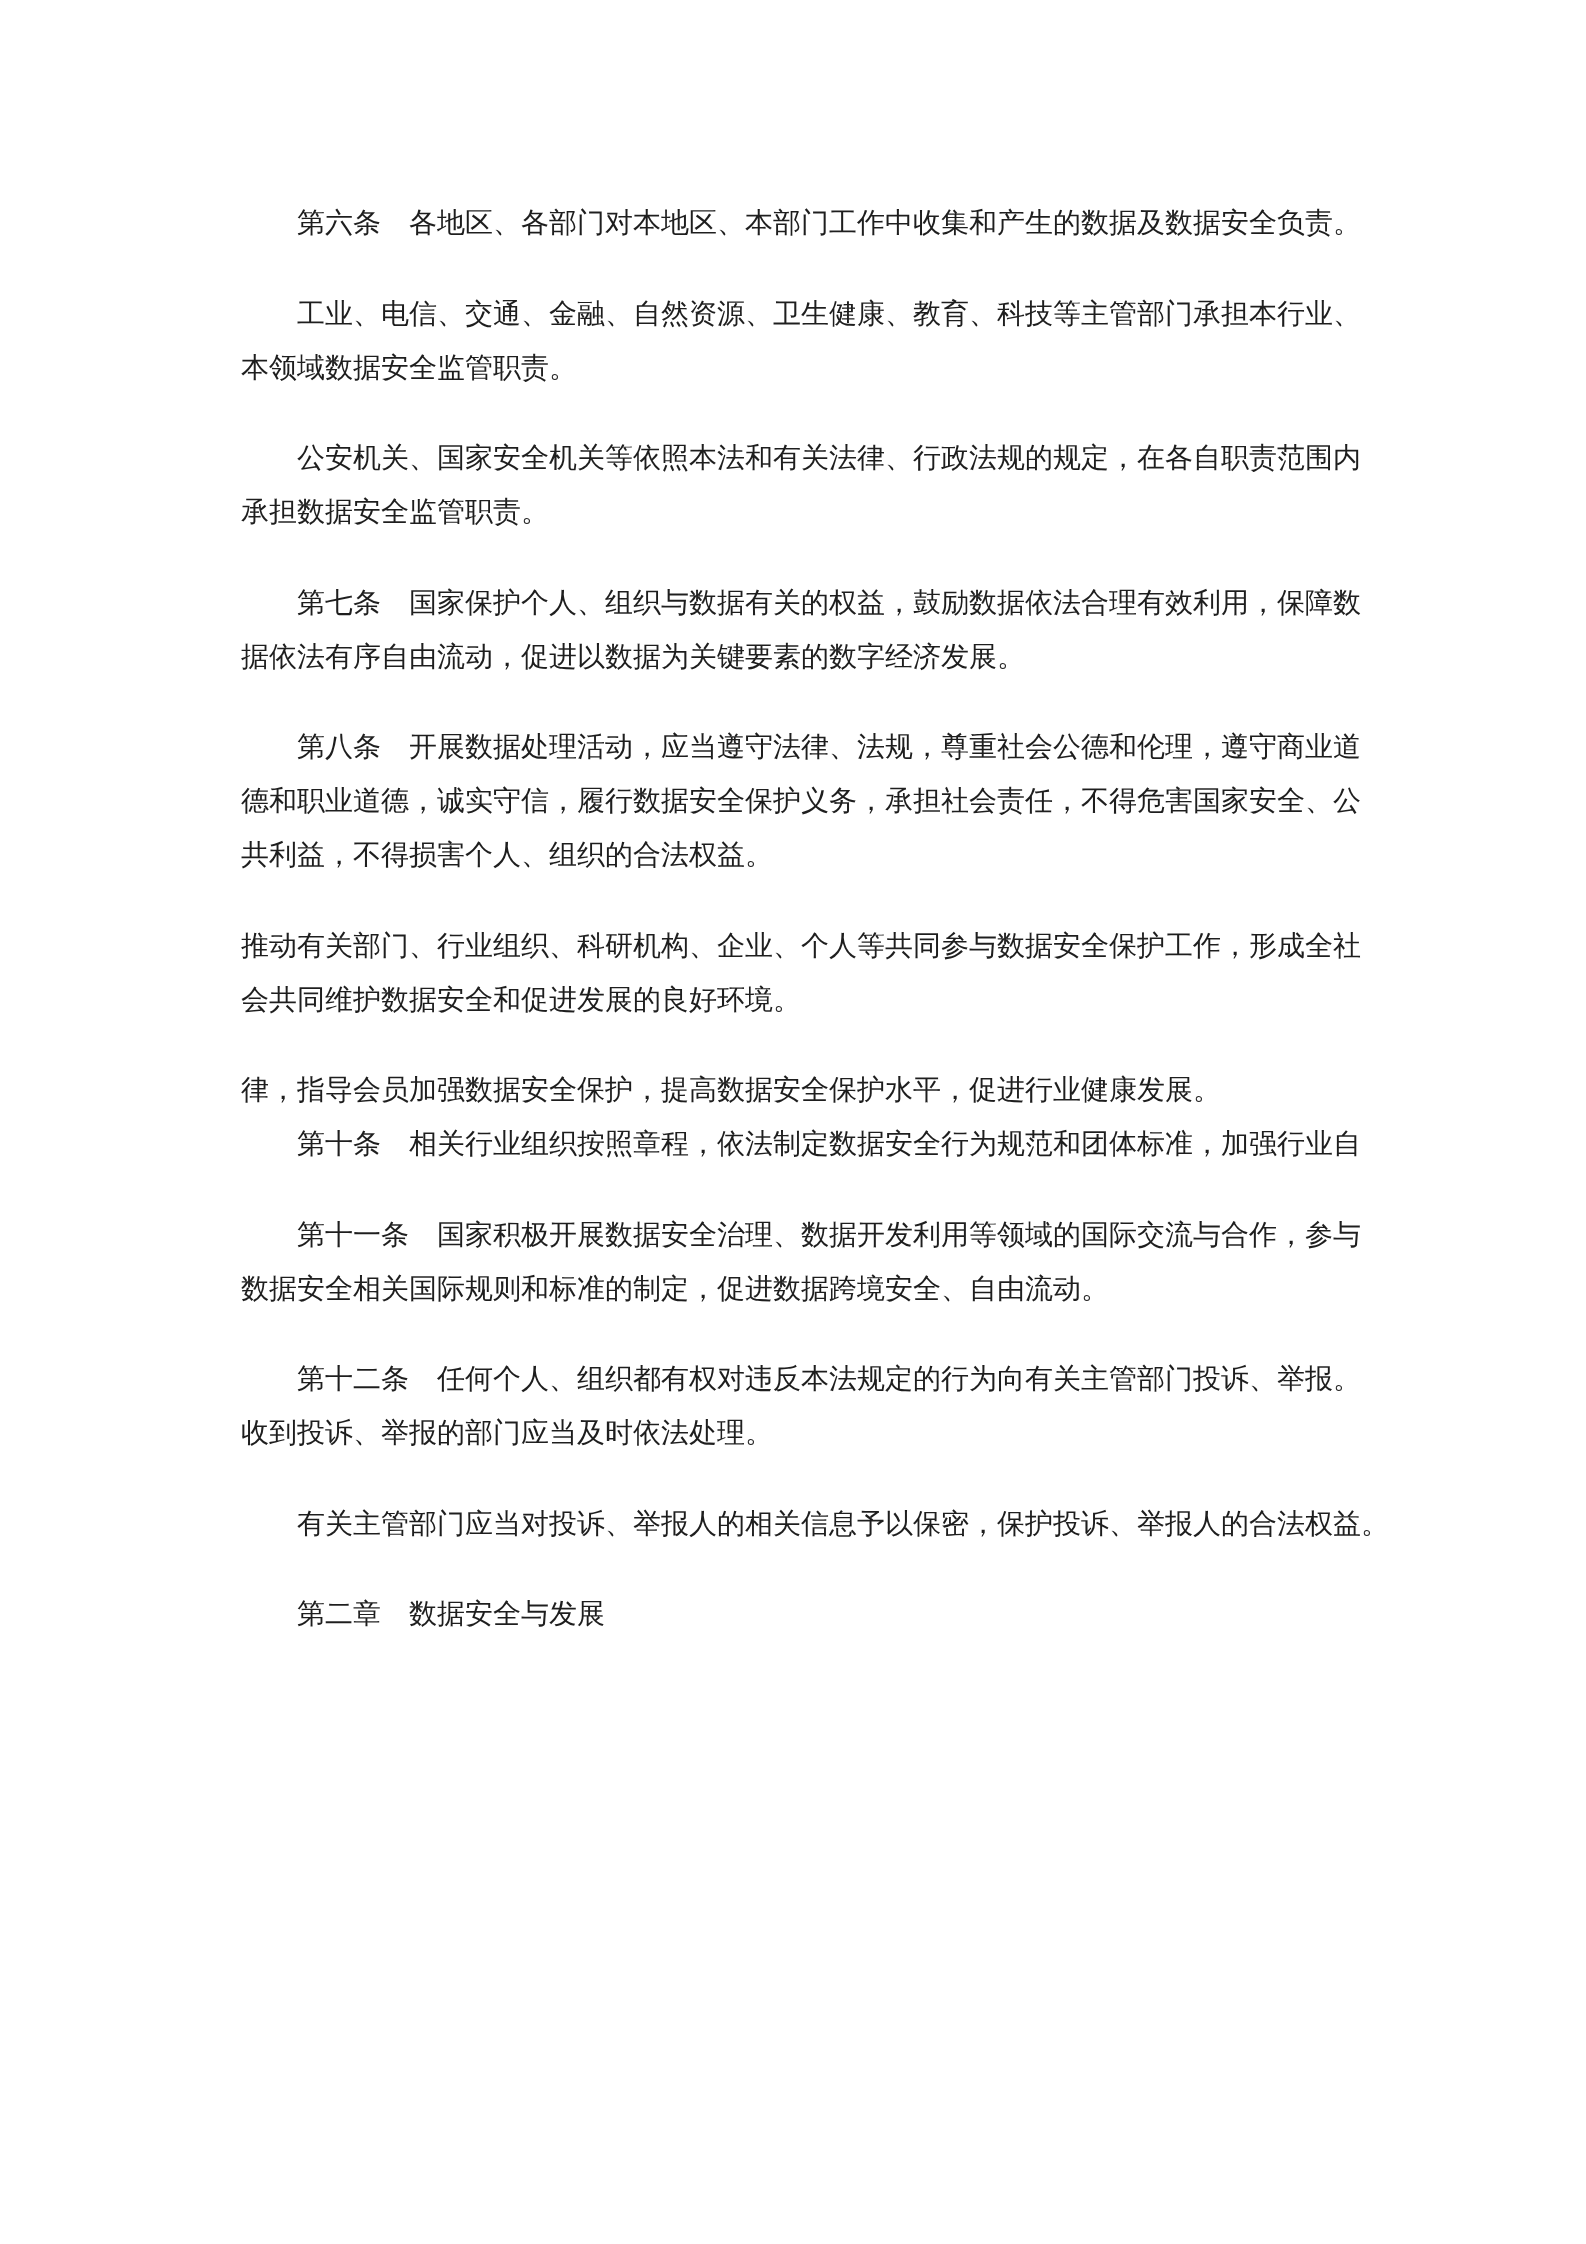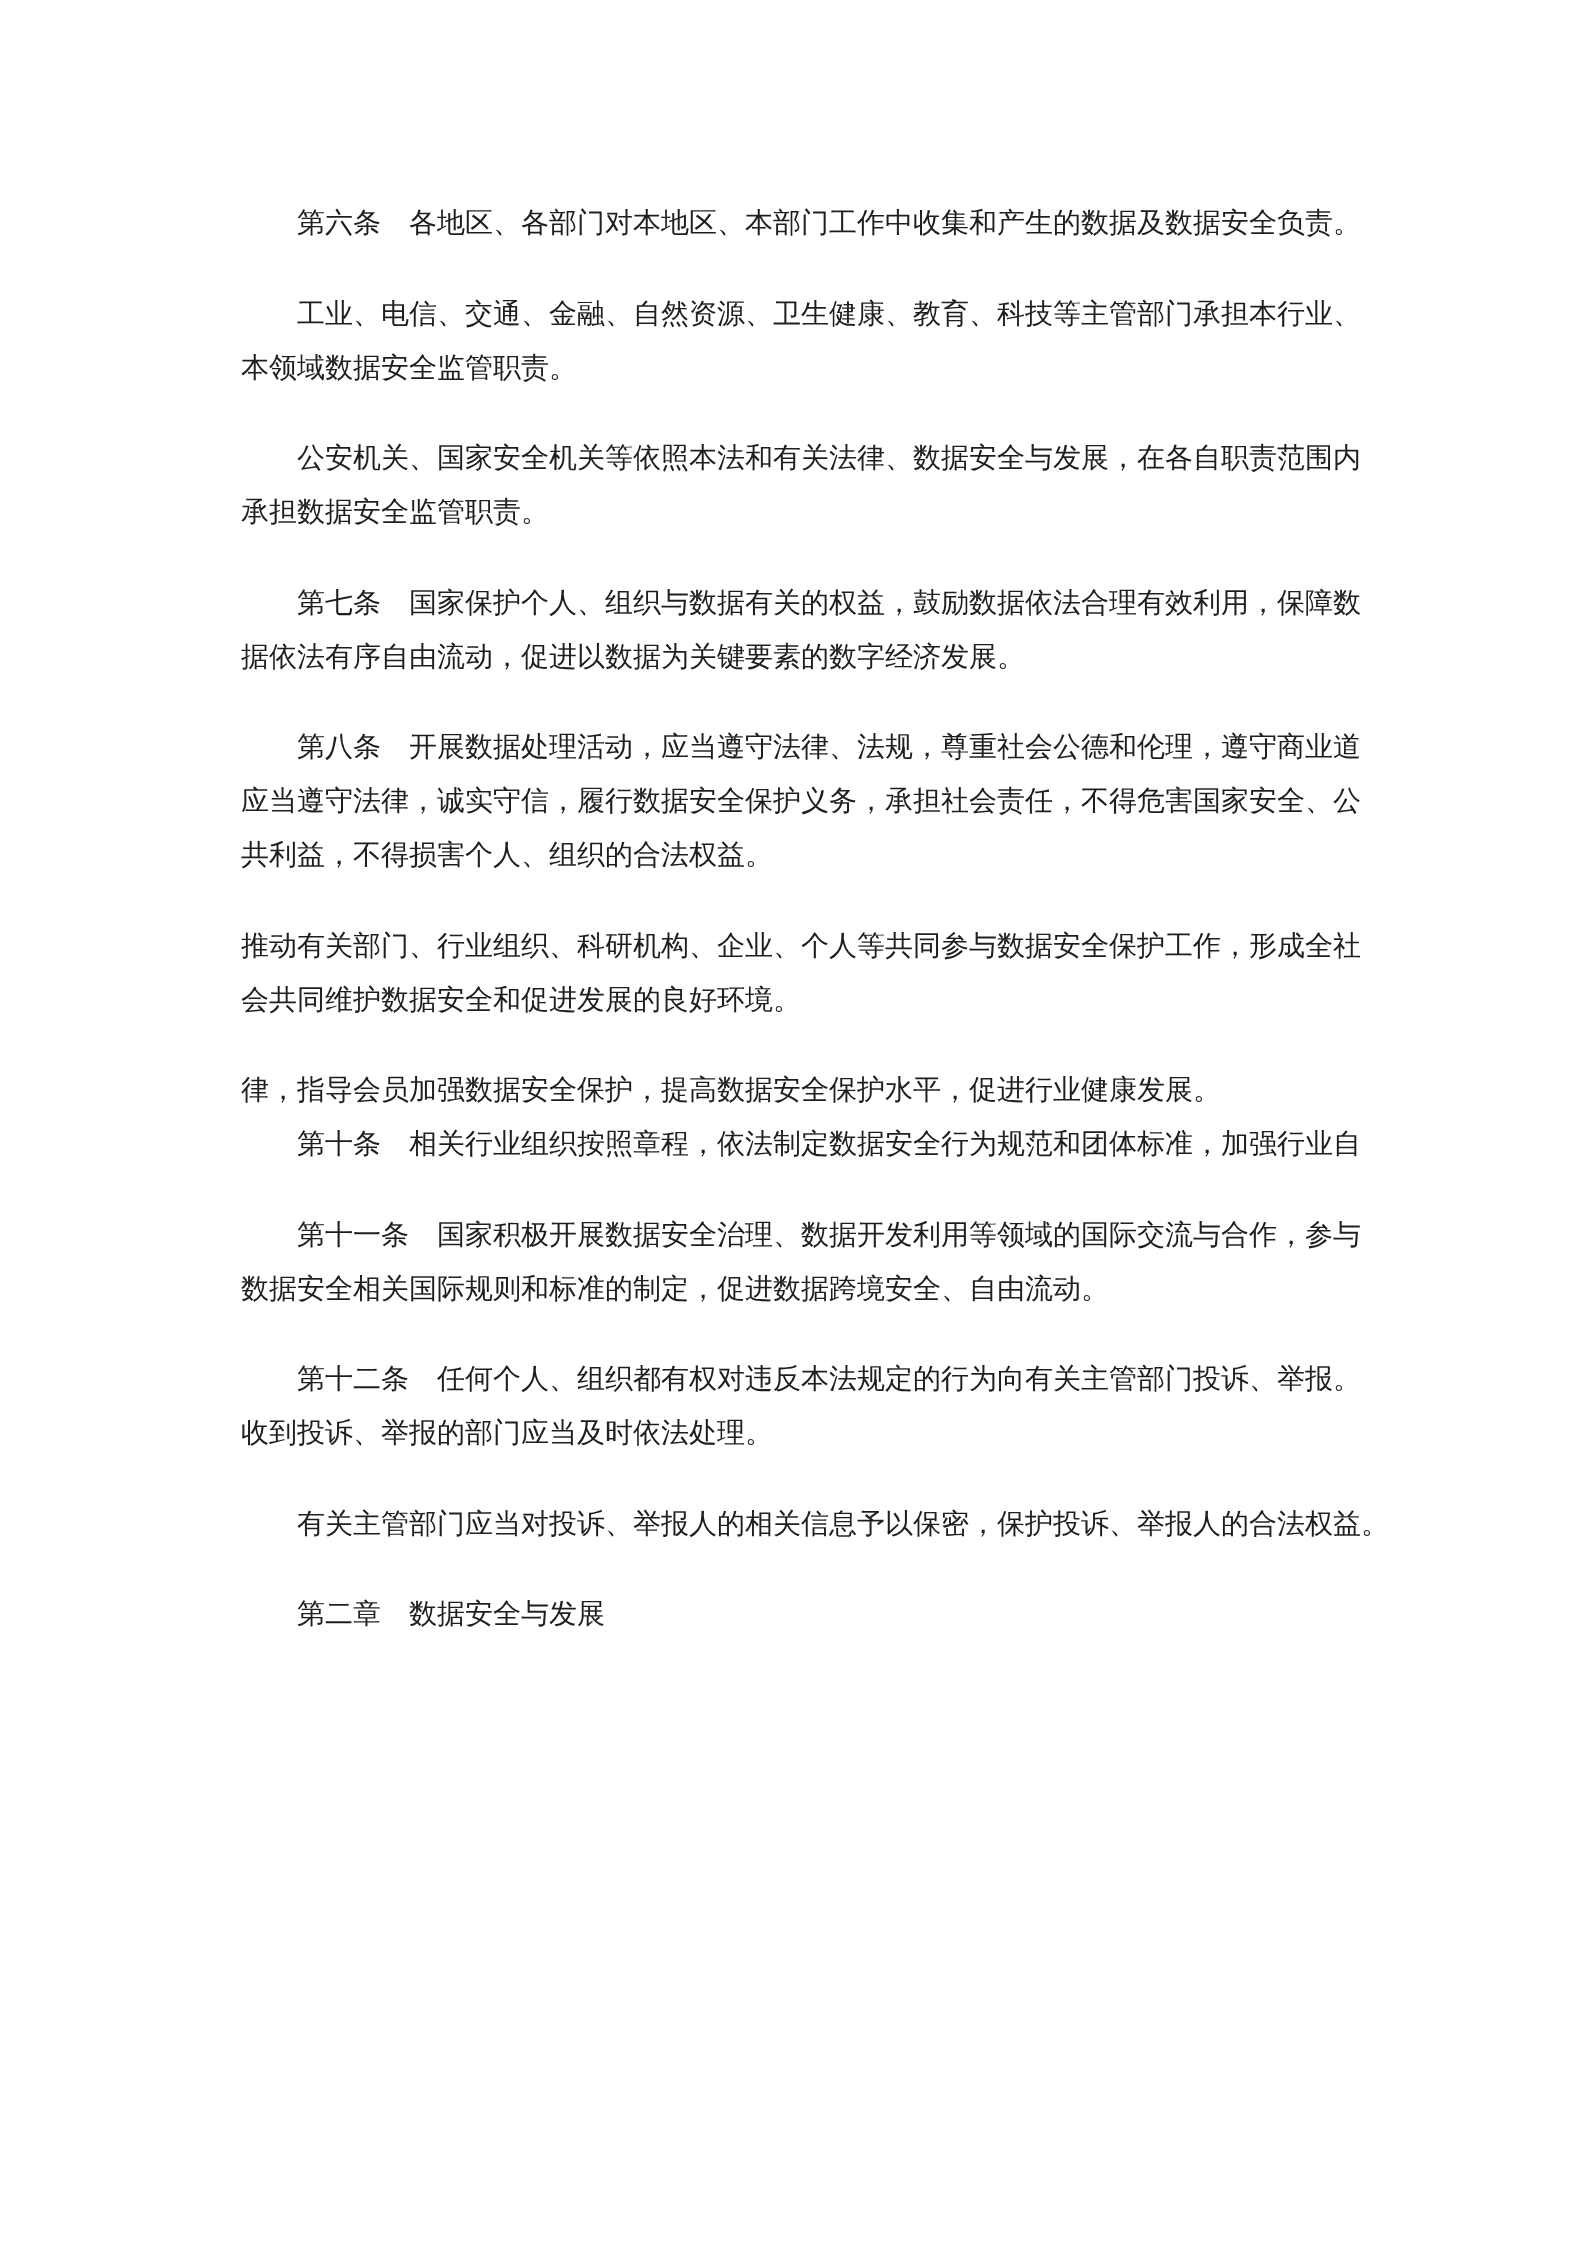--- a/index.html
+++ b/index.html
@@ -62,33 +62,33 @@
     <p class="para">
       <span class="line first last">第六条　各地区、各部门对本地区、本部门工作中收集和产生的数据及数据安全负责。</span>
     </p>
 
     <p class="para">
       <span class="line first">工业、电信、交通、金融、自然资源、卫生健康、教育、科技等主管部门承担本行业、</span>
       <span class="line last">本领域数据安全监管职责。</span>
     </p>
 
     <p class="para">
-      <span class="line first">公安机关、国家安全机关等依照本法和有关法律、数据安全与发展，在各自职责范围内</span>
+      <span class="line first">公安机关、国家安全机关等依照本法和有关法律、行政法规的规定，在各自职责范围内</span>
       <span class="line last">承担数据安全监管职责。</span>
     </p>
 
 
     <p class="para">
       <span class="line first">第七条　国家保护个人、组织与数据有关的权益，鼓励数据依法合理有效利用，保障数</span>
       <span class="line last">据依法有序自由流动，促进以数据为关键要素的数字经济发展。</span>
     </p>
 
     <p class="para">
       <span class="line first">第八条　开展数据处理活动，应当遵守法律、法规，尊重社会公德和伦理，遵守商业道</span>
-      <span class="line">应当遵守法律，诚实守信，履行数据安全保护义务，承担社会责任，不得危害国家安全、公</span>
+      <span class="line">德和职业道德，诚实守信，履行数据安全保护义务，承担社会责任，不得危害国家安全、公</span>
       <span class="line last">共利益，不得损害个人、组织的合法权益。</span>
     </p>
 
     <p class="para">
       <span class="line">推动有关部门、行业组织、科研机构、企业、个人等共同参与数据安全保护工作，形成全社</span>
       <span class="line last">会共同维护数据安全和促进发展的良好环境。</span>
     </p>
 
     <p class="para">
       <span class="line last">律，指导会员加强数据安全保护，提高数据安全保护水平，促进行业健康发展。</span>

